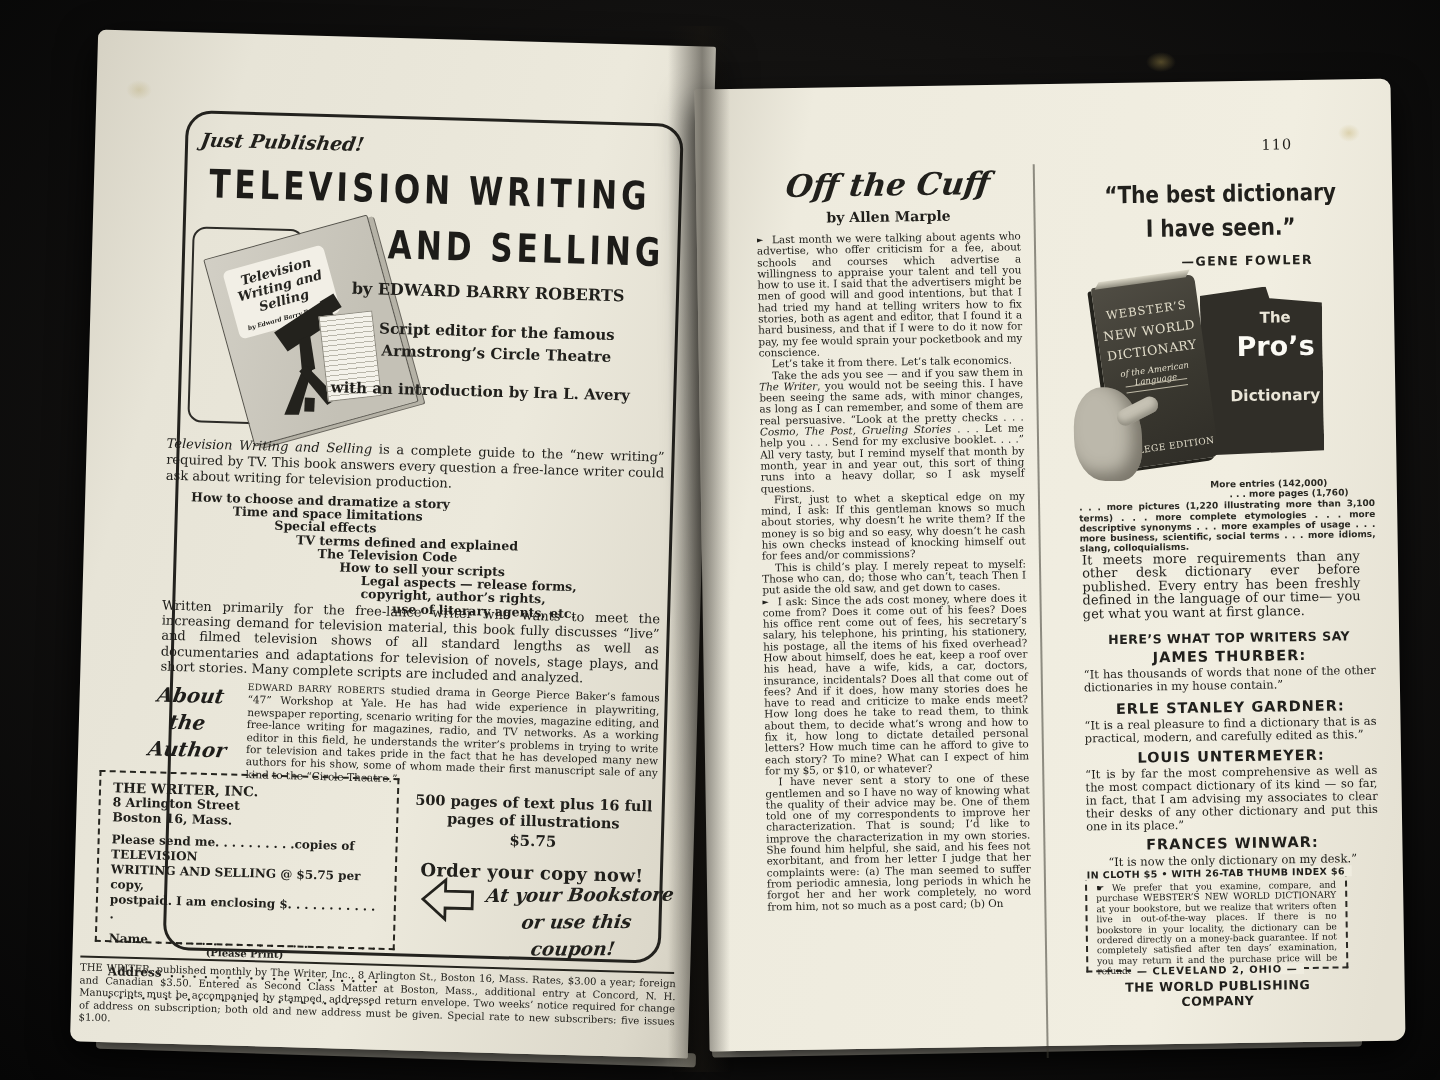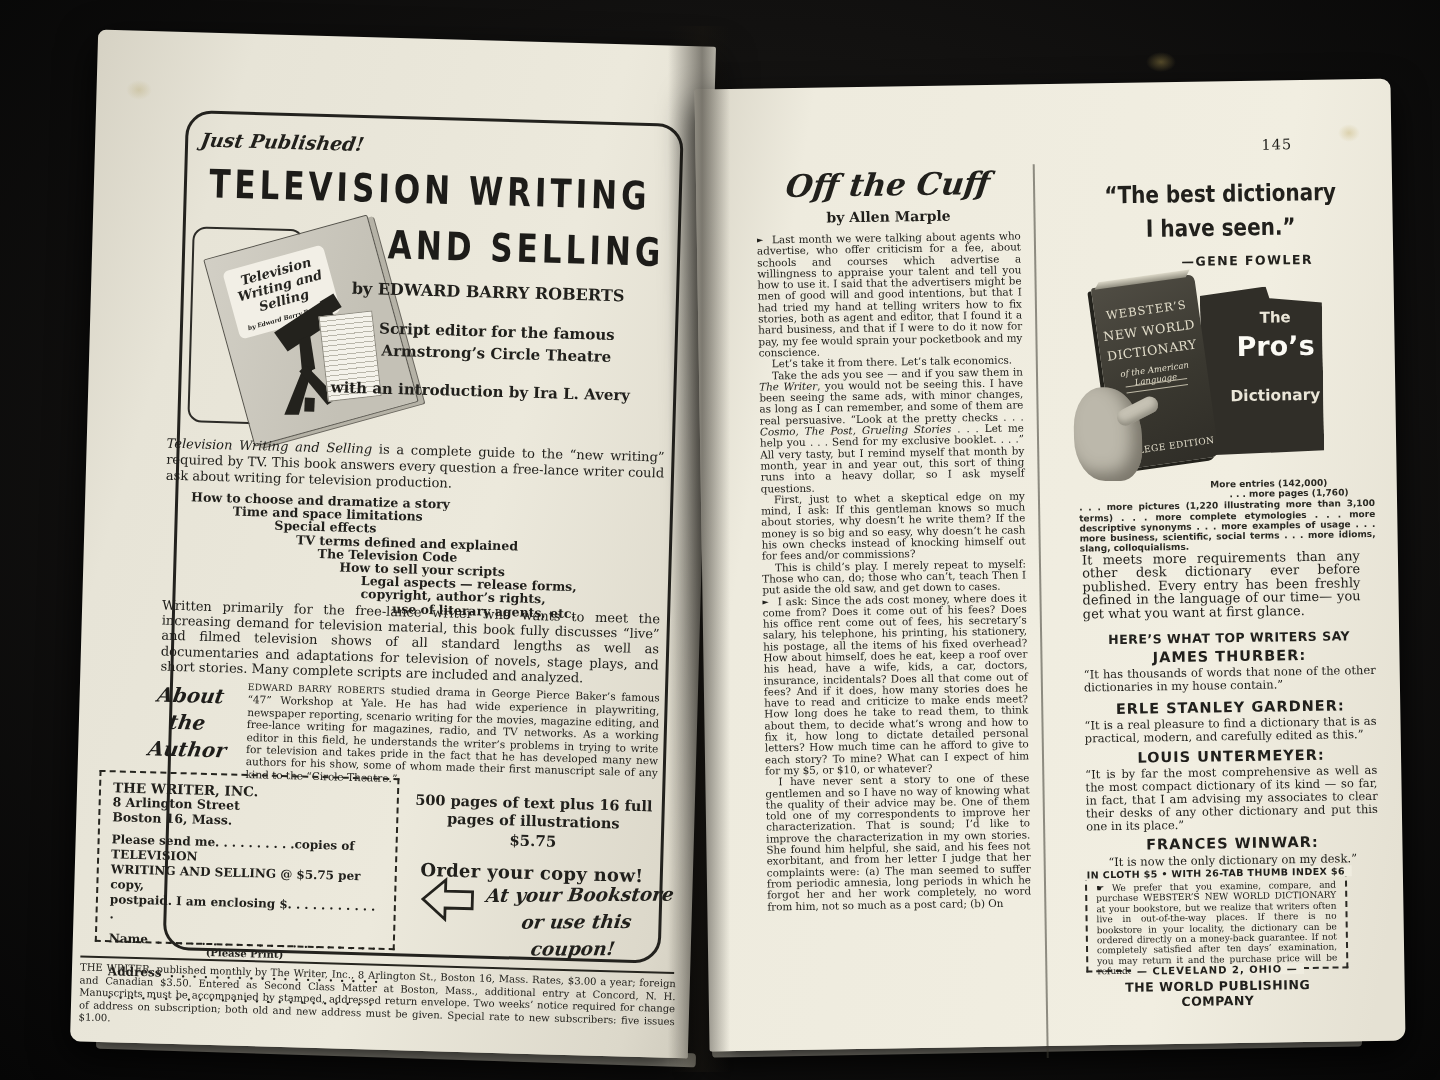--- a/index.html
+++ b/index.html
@@ -232,21 +232,21 @@
     <div class="abs l-script">
       <div>At your Bookstore</div>
       <div>or use this coupon!</div>
     </div>
 
     <div class="abs l-rule"></div>
     <div class="abs l-footer">THE WRITER, published monthly by The Writer, Inc., 8 Arlington St., Boston 16, Mass.  Rates, $3.00 a year; foreign and Canadian $3.50. Entered as Second Class Matter at Boston, Mass., additional entry at Concord, N. H.  Manuscripts must be accompanied by stamped, addressed return envelope.  Two weeks’ notice required for change of address on subscription; both old and new address must be given.  Special rate to new subscribers: five issues $1.00.</div>
   </div>
 
   <div class="page page-right">
-    <div class="abs r-pageno">145</div>
+    <div class="abs r-pageno">110</div>
 
     <div class="abs r-title script">Off the Cuff</div>
     <div class="abs r-byline">by Allen Marple</div>
 
     <div class="abs r-article">
       <div class="para lead"><span class="marker">►</span><span>Last month we were talking about agents who advertise, who offer criticism for a fee, about schools and courses which advertise a willingness to appraise your talent and tell you how to use it.  I said that the advertisers might be men of good will and good intentions, but that I had tried my hand at telling writers how to fix stories, both as agent and editor, that I found it a hard business, and that if I were to do it now for pay, my fee would sprain your pocketbook and my conscience.</span></div>
       <div class="para">Let’s take it from there.  Let’s talk economics.</div>
       <div class="para"><span class="seg-r">Take the ads you see — and if you saw them in </span><span class="seg-i">The Writer</span><span class="seg-r">, you would not be seeing this.  I have been seeing the same ads, with minor changes, as long as I can remember, and some of them are real persuasive.  “Look at the pretty checks . . . </span><span class="seg-i">Cosmo, The Post, Grueling Stories</span><span class="seg-r"> . . . Let me help you . . . Send for my exclusive booklet. . . .”  All very tasty, but I remind myself that month by month, year in and year out, this sort of thing runs into a heavy dollar, so I ask myself questions.</span></div>
       <div class="para">First, just to whet a skeptical edge on my mind, I ask: If this gentleman knows so much about stories, why doesn’t he write them?  If the money is so big and so easy, why doesn’t he cash his own checks instead of knocking himself out for fees and/or commissions?</div>
       <div class="para">This is child’s play.  I merely repeat to myself: Those who can, do; those who can’t, teach   Then I put aside the old saw, and get down to cases.</div>

